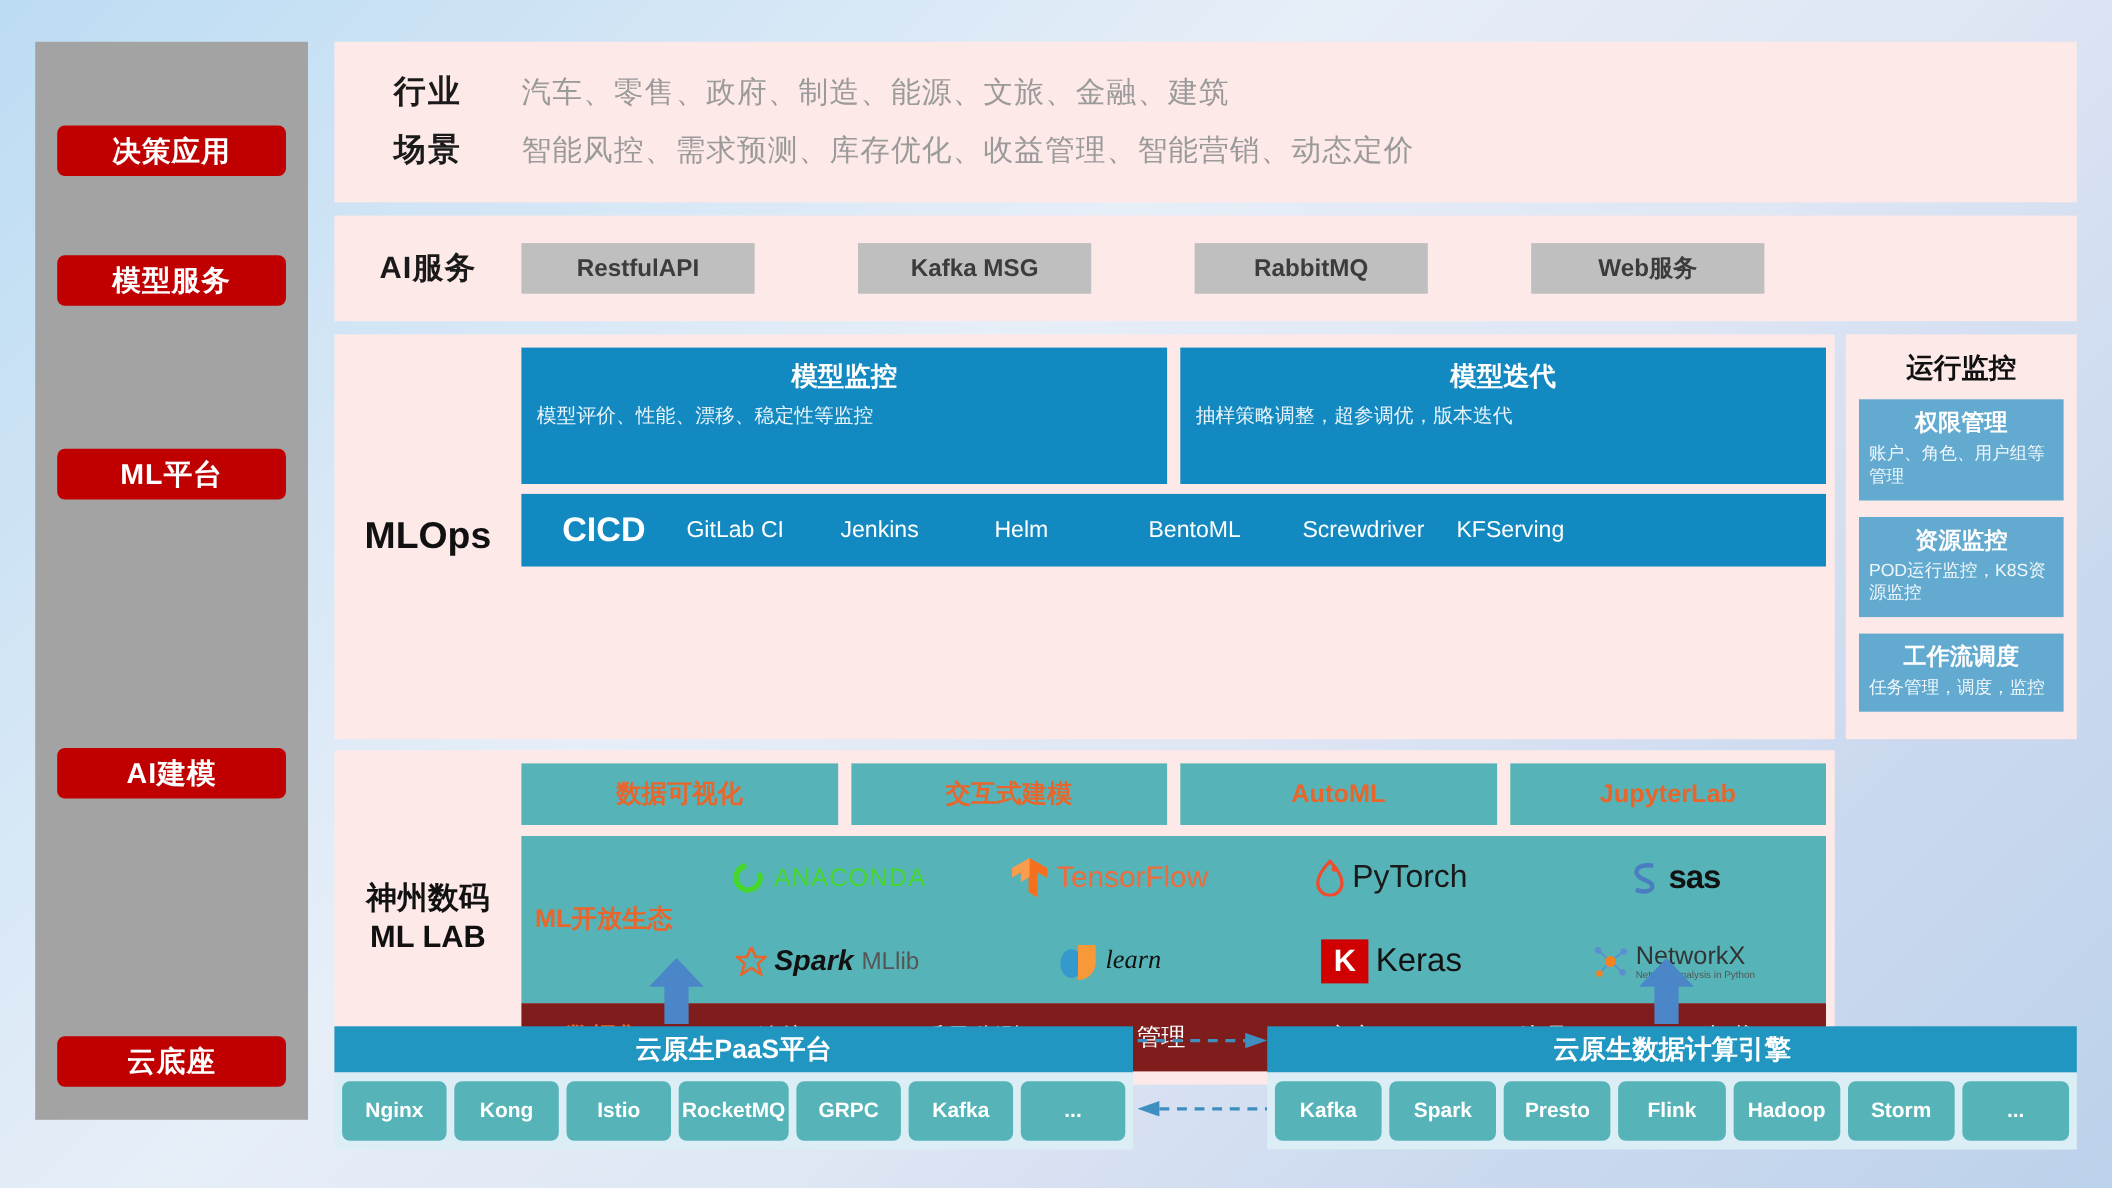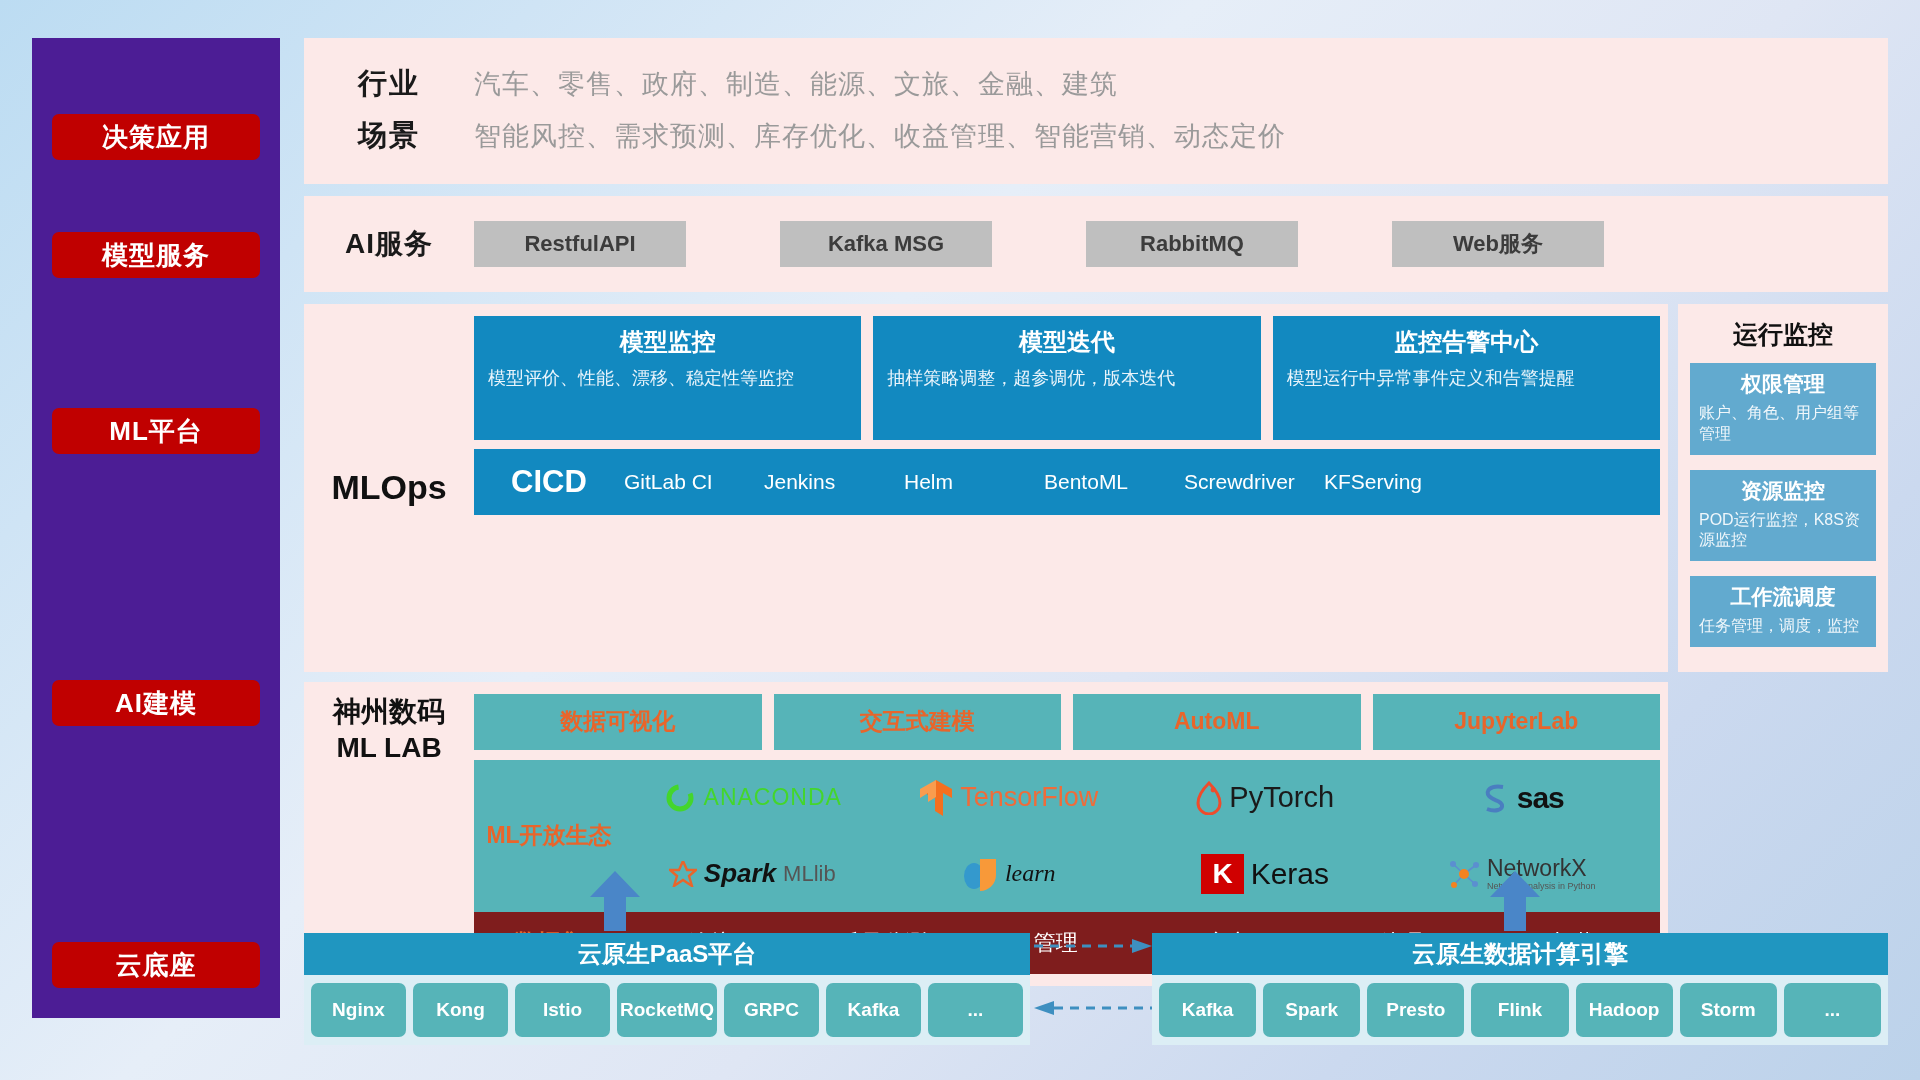--- a/index.html
+++ b/index.html
@@ -11,21 +11,21 @@
   body {
     background: linear-gradient(135deg, #bcdcf2 0%, #cfe4f5 18%, #e6eef8 40%, #dfe6f4 60%, #cbd9ef 80%, #bcd2ea 100%);
     position: relative;
   }
 
   
   #left-rail {
     position: absolute;
     left: 32px; top: 38px;
     width: 248px; height: 980px;
-    background: #4c1d95;
+    background: #a3a3a3;
   }
   .rail-chip {
     position: absolute;
     left: 20px;
     width: 208px; height: 46px;
     background: #c00000;
     border-radius: 7px;
     color: #ffffff;
     font-size: 26px; font-weight: bold;
     display: flex; align-items: center; justify-content: center;
@@ -132,21 +132,21 @@
     color: #ffffff;
   }
   .mon-title { text-align: center; font-size: 21px; font-weight: bold; margin-bottom: 5px; }
   .mon-desc { font-size: 16px; line-height: 1.3; color: #f0f7fb; }
 
   
   #band-model-wrap { margin-top: 10px; display: flex; gap: 10px; }
   #band-model { width: 1364px; background: #fce9e8; padding: 12px 0; display: flex; }
   .model-key {
     width: 170px;
-    display: flex; flex-direction: column; align-items: center; justify-content: flex-start;
+    display: flex; flex-direction: column; align-items: center; justify-content: center;
     font-size: 28px; font-weight: bold; color: #111; line-height: 1.3;
   }
   #model-right { flex: 1; padding-right: 8px; }
   #model-tools { display: flex; gap: 12px; }
   .tool-chip {
     flex: 1; height: 56px;
     background: #56b4b8;
     color: #e8652b;
     font-size: 23px; font-weight: bold;
     display: flex; align-items: center; justify-content: center;
@@ -273,24 +273,20 @@
       <div id="mlops-right">
         <div id="mlops-cards">
           <div class="mlops-card">
             <div class="mlops-card-title">模型监控</div>
             <div class="mlops-card-desc">模型评价、性能、漂移、稳定性等监控</div>
           </div>
           <div class="mlops-card">
             <div class="mlops-card-title">模型迭代</div>
             <div class="mlops-card-desc">抽样策略调整，超参调优，版本迭代</div>
           </div>
-          <div class="mlops-card">
-            <div class="mlops-card-title">监控告警中心</div>
-            <div class="mlops-card-desc">模型运行中异常事件定义和告警提醒</div>
-          </div>
         </div>
         <div id="cicd-bar">
           <div class="cicd-label">CICD</div>
           <div class="cicd-item">GitLab CI</div>
           <div class="cicd-item">Jenkins</div>
           <div class="cicd-item">Helm</div>
           <div class="cicd-item">BentoML</div>
           <div class="cicd-item">Screwdriver</div>
           <div class="cicd-item">KFServing</div>
         </div>

